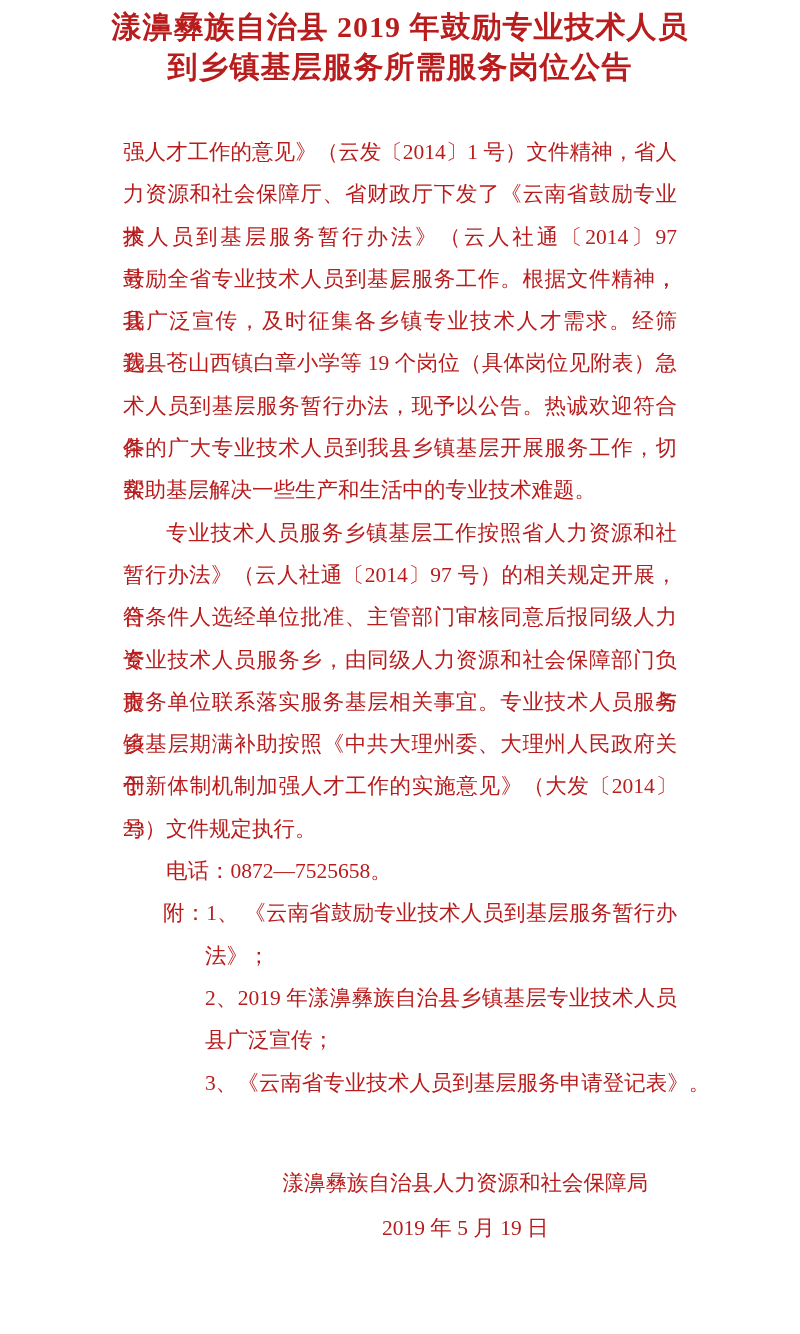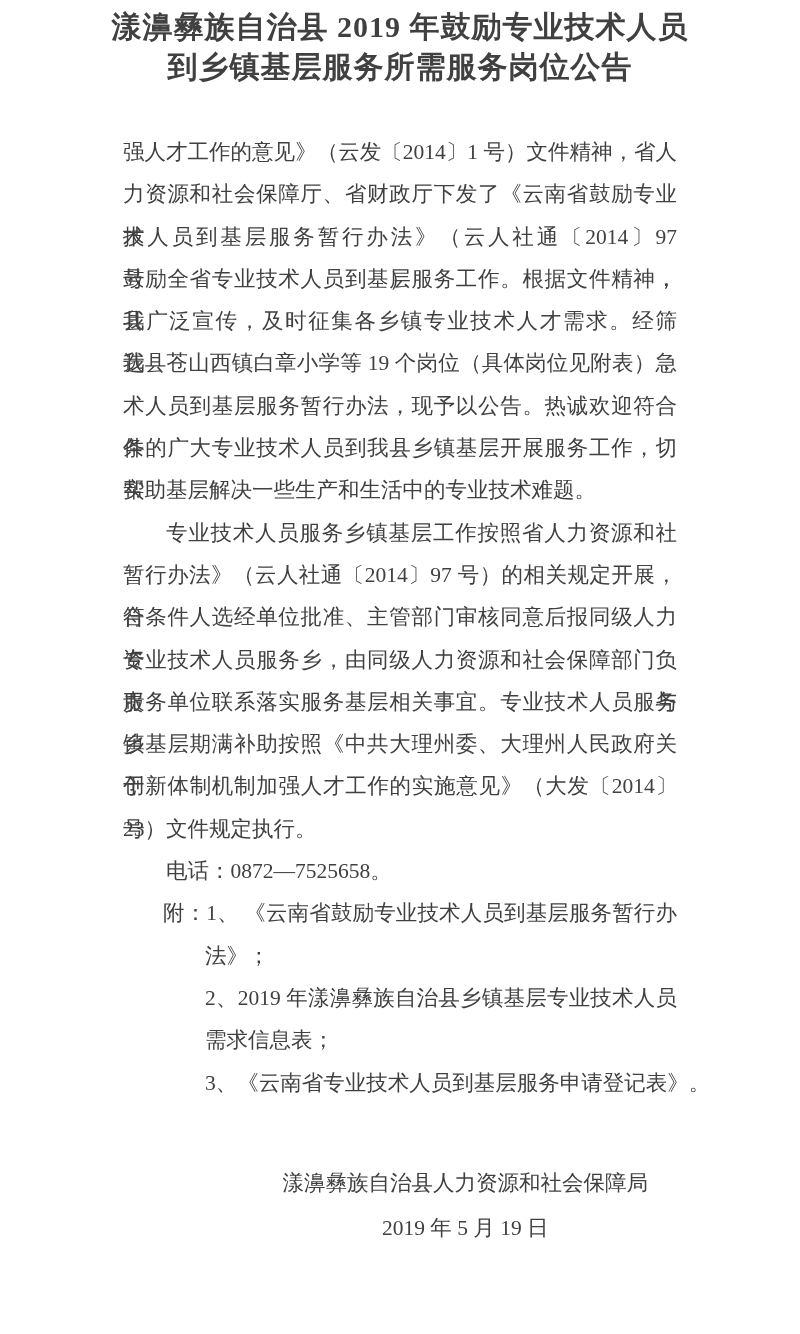--- a/index.html
+++ b/index.html
@@ -5,21 +5,21 @@
   html, body {
     margin: 0;
     padding: 0;
     background: #ffffff;
   }
   .page {
     position: relative;
     width: 800px;
     height: 1334px;
     background: #ffffff;
-    color: #404040;
+    color: #b91c1c;
     font-family: "Liberation Serif", "DejaVu Serif", serif;
     overflow: hidden;
   }
   .title-block {
     padding-top: 7px;
     text-align: center;
     font-weight: bold;
     font-size: 30px;
     line-height: 40px;
     letter-spacing: 1px;
@@ -82,21 +82,21 @@
       <div class="line p-mid">合条件人选经单位批准、主管部门审核同意后报同级人力资</div>
       <div class="line p-mid">专业技术人员服务乡，由同级人力资源和社会保障部门负责与</div>
       <div class="line p-mid">服务单位联系落实服务基层相关事宜。专业技术人员服务乡</div>
       <div class="line p-mid">镇基层期满补助按照《中共大理州委、大理州人民政府关于</div>
       <div class="line p-mid">创新体制机制加强人才工作的实施意见》（大发〔2014〕23</div>
       <div class="line p-end">号）文件规定执行。</div>
       <div class="line line-indent">电话：0872—7525658。</div>
       <div class="line attach-head">附：1、 《云南省鼓励专业技术人员到基层服务暂行办</div>
       <div class="line attach-cont">法》；</div>
       <div class="line attach-item-wide">2、2019 年漾濞彝族自治县乡镇基层专业技术人员</div>
-      <div class="line attach-cont">需求信息表；</div>
+      <div class="line attach-cont">县广泛宣传；</div>
       <div class="line attach-item">3、《云南省专业技术人员到基层服务申请登记表》。</div>
     </div>
 
   <div class="signature-block">
     <div class="sig-line">漾濞彝族自治县人力资源和社会保障局</div>
     <div class="sig-line">2019 年 5 月 19 日</div>
   </div>
 
 </div>
 

